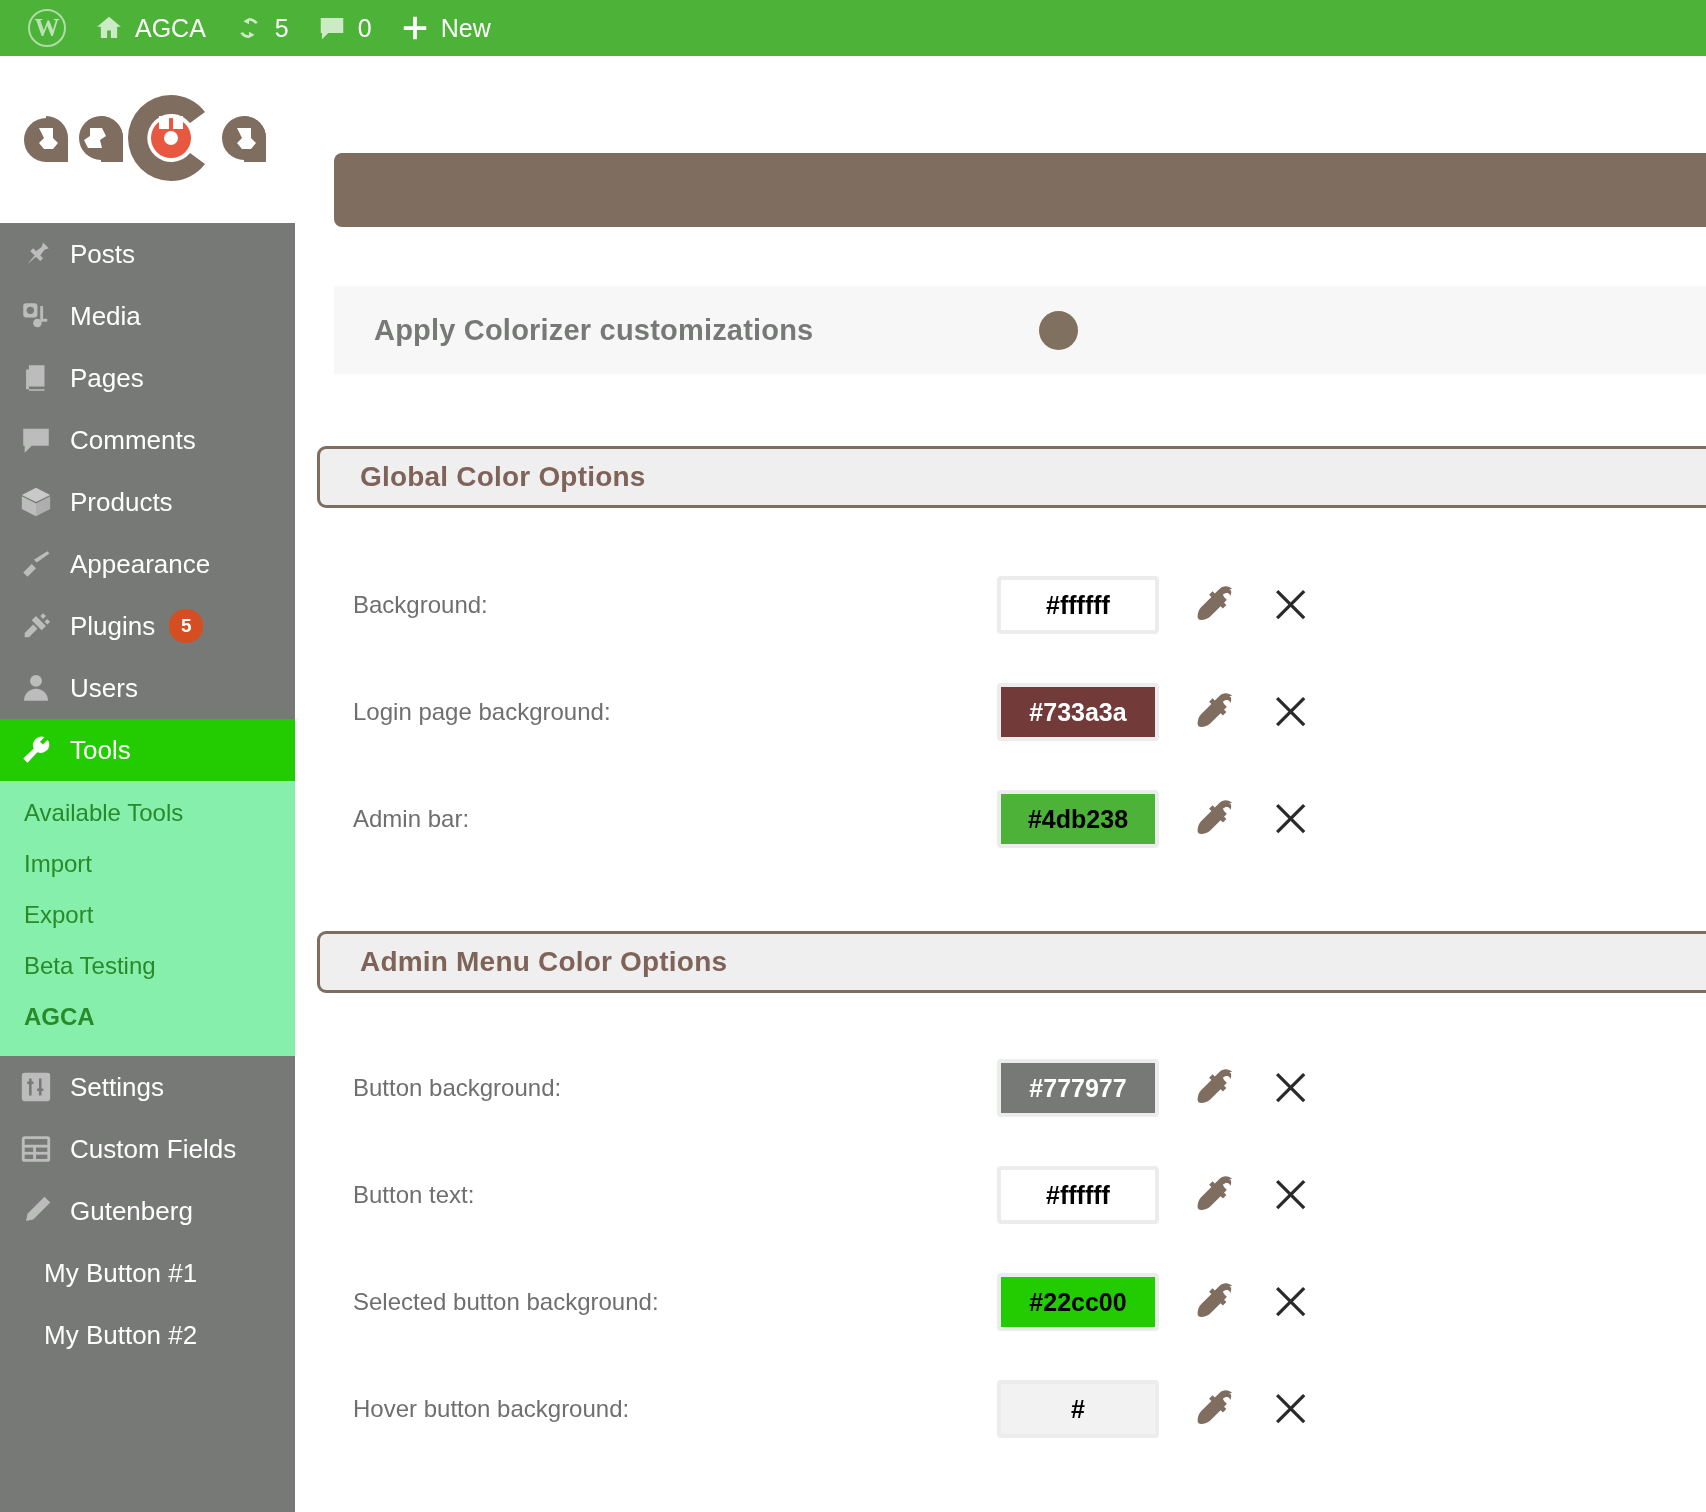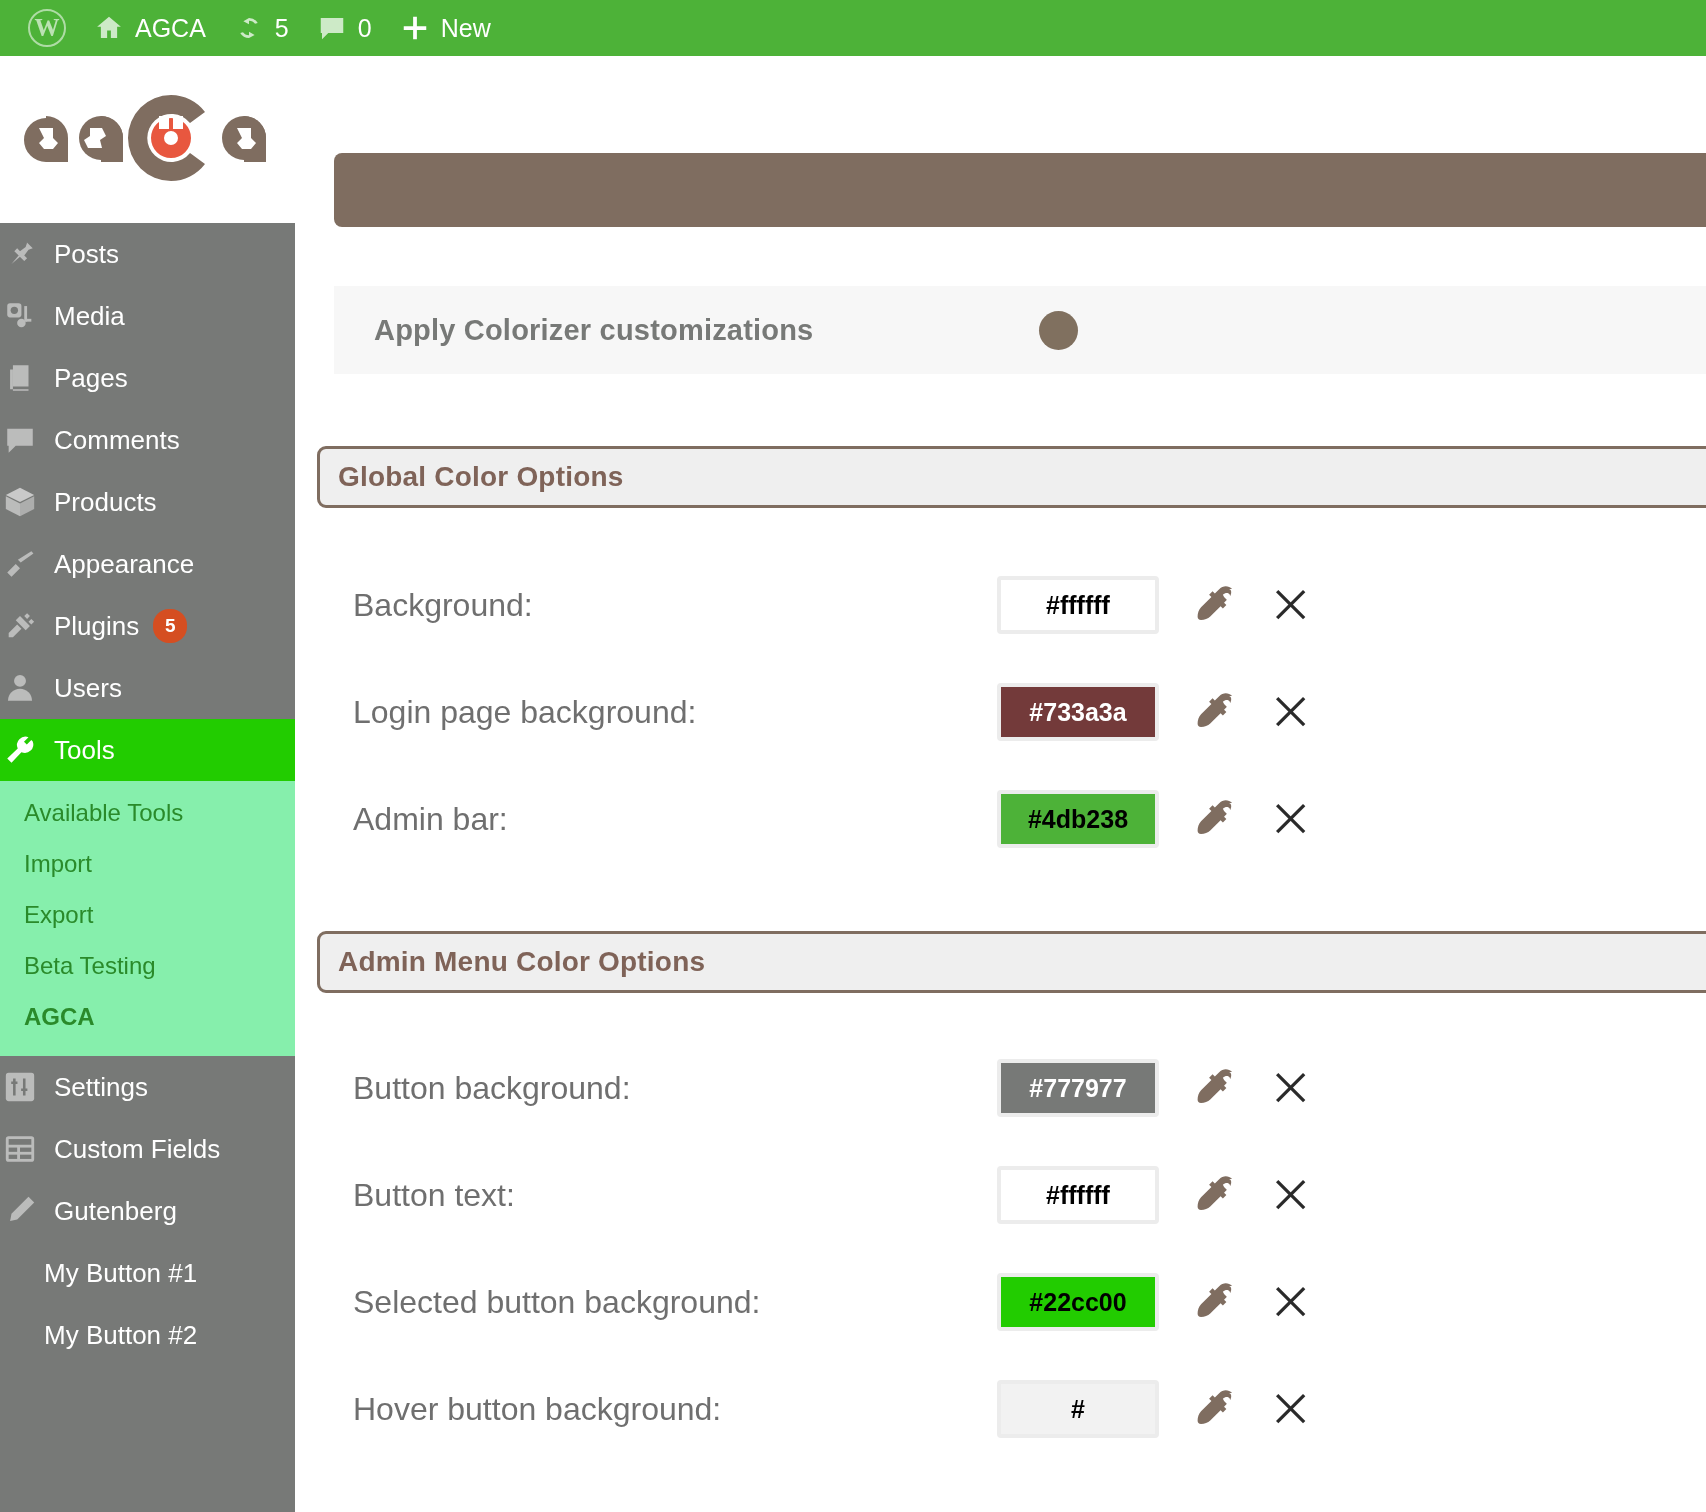--- a/index.html
+++ b/index.html
@@ -44,20 +44,21 @@
     width: 295px; height: 1456px;
     background: #777977;
   }
   #logo-area {
     height: 167px; background: #ffffff;
     display: flex; align-items: center; justify-content: center;
   }
   .menu-item {
     height: 62px;
     display: flex; align-items: center;
+    padding-left: 16px;
     color: #ffffff;
     font-size: 26px;
     gap: 14px;
     position: relative;
   }
   .menu-item .mi-icon {
     width: 40px; height: 40px;
     display: flex; align-items: center; justify-content: center;
     flex: 0 0 40px;
     opacity: .78;
@@ -127,33 +128,33 @@
 
   .section-header {
     position: absolute; left: 22px;
     width: 1445px; height: 62px;
     background: #efefef;
     border: 3px solid #7f6d60;
     border-radius: 9px;
     display: flex; align-items: center;
   }
   .section-header span {
-    margin-left: 18px;
+    margin-left: 40px;
     font-size: 28px; font-weight: bold;
     color: #7f6358;
     letter-spacing: .2px;
   }
 
   .color-row {
     position: absolute; left: 0; width: 1411px; height: 64px;
     display: flex; align-items: center;
   }
   .cr-label {
     position: absolute; left: 58px;
-    font-size: 32px; color: #6f6f6f;
+    font-size: 24px; color: #6f6f6f;
     white-space: nowrap;
   }
   .swatch {
     position: absolute; left: 702px;
     width: 162px; height: 58px;
     border-radius: 4px;
     border: 4px solid #ececec;
     display: flex; align-items: center; justify-content: center;
     font-size: 25px; font-weight: bold;
     font-family: "Liberation Sans", sans-serif;

